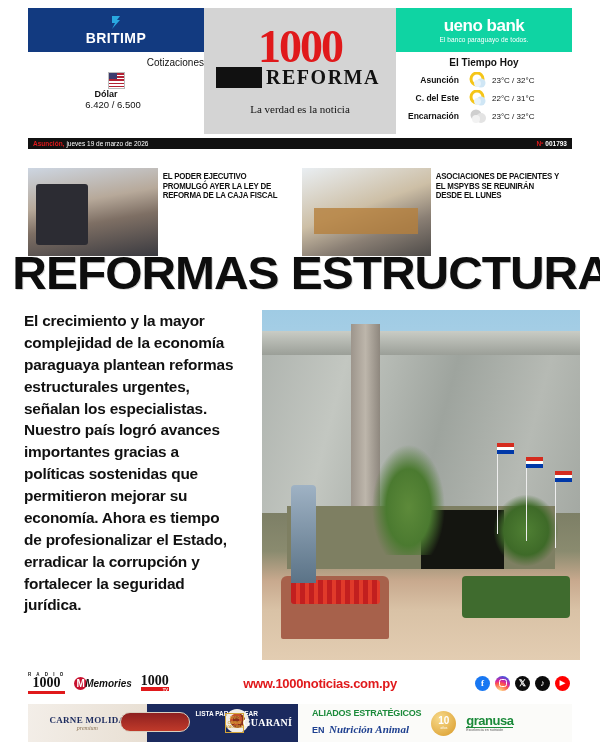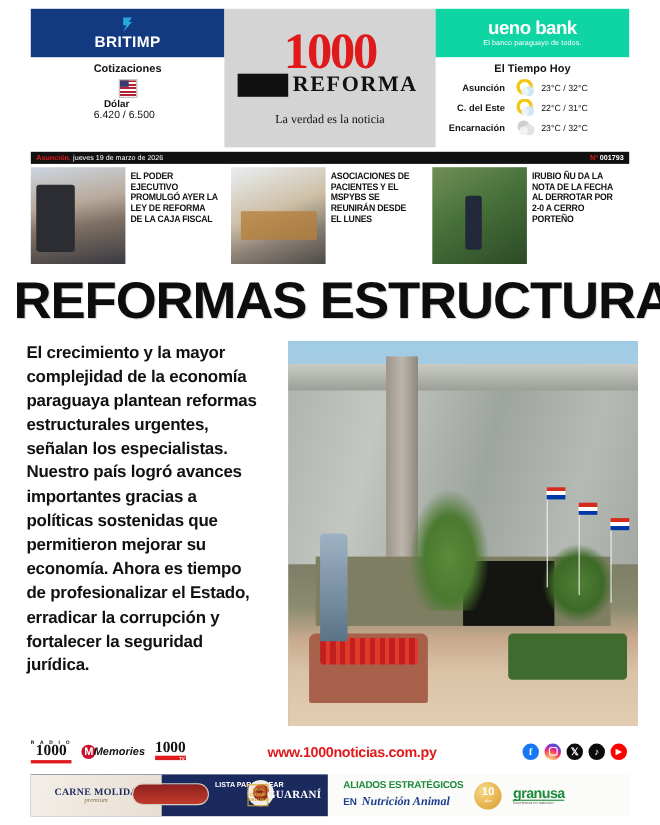--- a/index.html
+++ b/index.html
@@ -16,21 +16,21 @@
 
   .mh-left { width:176px; display:flex; flex-direction:column; }
   .britimp-ad {
     height:44px; background:#123a80; display:flex; flex-direction:column;
     align-items:center; justify-content:center; color:#fff;
   }
   .britimp-mark { width:14px; height:15px; position:relative; margin-bottom:1px; }
   .britimp-mark svg { display:block; }
   .britimp-name { font-size:14px; font-weight:bold; letter-spacing:.4px; line-height:1; }
 
-  .cot-title { text-align:center; font-size:10px; font-weight:bold; color:#111; margin-top:5px; }
+  .cot-title { text-align:right; font-size:10px; font-weight:normal; color:#111; margin-top:5px; }
   .cot-table { margin-top:4px; }
   .cot-row { display:flex; align-items:center; height:17px;flex-direction:column; }
   .flag { width:17px; height:11px; flex:0 0 17px; border:.5px solid #bbb; position:relative; overflow:hidden; }
   .flag-us { background: repeating-linear-gradient(#b22234 0 1.6px,#fff 1.6px 3.2px); }
   .flag-us::before { content:""; position:absolute; left:0; top:0; width:8px; height:6px; background:#3c3b6e; }
   .flag-br { background:#229e45; display:flex; align-items:center; justify-content:center; }
   .flag-br::before { content:""; position:absolute; width:11px; height:7px; background:#ffdf00; transform:rotate(0deg);
       clip-path: polygon(50% 0,100% 50%,50% 100%,0 50%); }
   .flag-br::after { content:""; position:absolute; width:4px; height:4px; border-radius:50%; background:#002776; }
   .flag-ar { background:linear-gradient(#74acdf 0 33.3%,#fff 33.3% 66.6%,#74acdf 66.6% 100%); }
@@ -62,21 +62,21 @@
 
   
   .datebar { position:absolute; left:28px; top:138px; width:544px; height:11px;
      background:#111; display:flex; align-items:center; padding:0 5px; }
   .date-city { font-size:6.5px; color:#e0191b; font-weight:bold; }
   .date-rest { font-size:6.5px; color:#fff; margin-left:2px; }
   .date-issue { font-size:6.5px; color:#fff; margin-left:auto; font-weight:bold; }
   .date-issue .n { color:#e0191b; }
 
   
-  .ticker { position:absolute; left:28px; top:152px; width:544px; height:88px; display:flex; gap:3px; }
+  .ticker { position:absolute; left:28px; top:168px; width:544px; height:88px; display:flex; gap:3px; }
   .tk-item { display:flex; flex:1; background:#fff; }
   .tk-img { width:48%; background-size:cover; background-position:center; }
   .tk-head { width:52%; padding:4px 3px 0 5px; font-size:8.5px; font-weight:bold;
      line-height:1.14; color:#111; letter-spacing:-.2px; text-transform:uppercase;
      font-family:"Liberation Sans Narrow","Liberation Sans",sans-serif; transform:scaleX(.93); transform-origin:left top; }
 
   .img-signing { background:linear-gradient(170deg,#cdd6e2 0%,#b7a99a 38%,#7e6f64 60%,#3a3a40 100%); position:relative; }
   .img-signing::after{content:"";position:absolute;left:6%;top:18%;width:40%;height:70%;background:#2c2c33;border-radius:3px;}
   .img-meeting { background:linear-gradient(160deg,#e9eef2 0%,#cdbfa6 45%,#8a7f74 70%,#4d4a48 100%); position:relative; }
   .img-meeting::after{content:"";position:absolute;left:10%;top:45%;width:80%;height:30%;background:#b5803c;opacity:.8;}
@@ -275,24 +275,20 @@
 
   <div class="ticker">
     <div class="tk-item">
       <div class="tk-img img-signing"></div>
       <div class="tk-head">EL PODER EJECUTIVO PROMULGÓ AYER LA LEY DE REFORMA DE LA CAJA FISCAL</div>
     </div>
     <div class="tk-item">
       <div class="tk-img img-meeting"></div>
       <div class="tk-head">ASOCIACIONES DE PACIENTES Y EL MSPYBS SE REUNIRÁN DESDE EL LUNES</div>
     </div>
-    <div class="tk-item">
-      <div class="tk-img img-soccer1"></div>
-      <div class="tk-head">IRUBIO ÑU DA LA NOTA DE LA FECHA AL DERROTAR POR 2-0 A CERRO PORTEÑO</div>
-    </div>
   </div>
 
   <div class="headline">REFORMAS ESTRUCTURALES</div>
 
   <div class="lead">El crecimiento y la mayor complejidad de la economía paraguaya plantean reformas estructurales urgentes, señalan los especialistas. Nuestro país logró avances importantes gracias a políticas sostenidas que permitieron mejorar su economía. Ahora es tiempo de profesionalizar el Estado, erradicar la corrupción y fortalecer la seguridad jurídica.</div>
 
   <div class="mainphoto">
     <div class="mp-sky"></div>
     <div class="mp-bldg"></div>
     <div class="mp-tower"></div>

